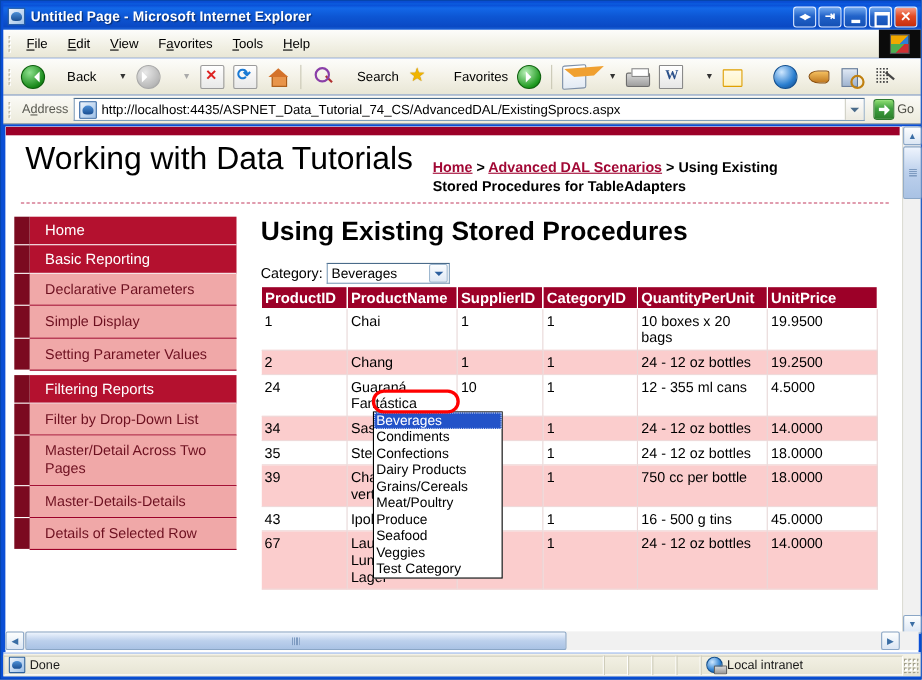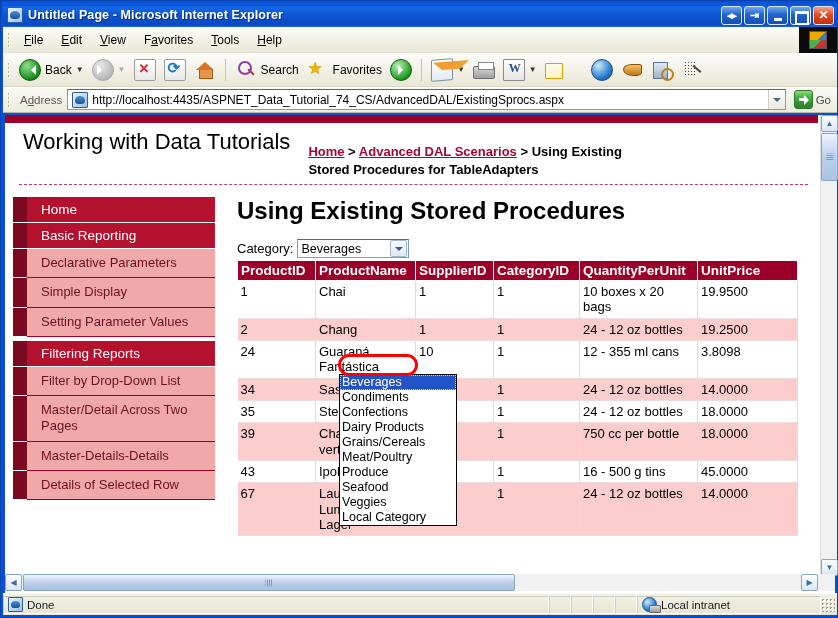--- a/index.html
+++ b/index.html
@@ -81,21 +81,21 @@
   .ie-logo-inner::after{content:"";position:absolute;left:0;top:8px;width:16px;height:8px;
     background: linear-gradient(135deg,#4fae4f 0 50%, #cf3030 50% 100%);}
 
   
   .toolbar {
     position: absolute; left: 2px; top: 52px; width: 834px; height: 34px;
     background: linear-gradient(180deg,#fdfdfb,#f3f1e6 55%,#e8e6d5);
     display: flex; align-items: center;
     border-bottom: 1px solid #d9d7c6;
   }
-  .tb-btn { display: flex; align-items: center; padding: 2px 4px; gap: 4px; white-space: nowrap; }
+  .tb-btn { display: flex; align-items: center; padding: 2px 4px; gap: 20px; white-space: nowrap; }
   .tb-label { font-size: 12px; color: #000; }
   .tb-sep { width: 1px; height: 22px; background: #c9c7b4; margin: 0 5px; flex:0 0 auto; }
   .tb-caret { font-size: 8px; color: #333; }
   .ico { width: 22px; height: 22px; position: relative; flex: 0 0 auto; display:inline-block;}
 
   .ico-back { border-radius: 50%; background: radial-gradient(circle at 35% 30%, #8ce08c, #1a8a1a 70%, #0c5c0c); border:1px solid #0a5c0a;}
   .ico-back::after{content:"";position:absolute;left:6px;top:5px;border:5px solid transparent;border-right-color:#fff;}
   .ico-fwd { border-radius: 50%; background: radial-gradient(circle at 35% 30%, #e9e9e9, #b9b9b9 70%, #9a9a9a); border:1px solid #a8a8a8;}
   .ico-fwd::after{content:"";position:absolute;right:6px;top:5px;border:5px solid transparent;border-left-color:#fff;}
   .ico-stop { background: linear-gradient(180deg,#fff,#e8e8e8); border:1px solid #9b9b9b; border-radius:2px;}
@@ -165,21 +165,21 @@
     background: #fff; overflow: hidden;
   }
   .page {
     position: absolute; left: 0; top: 0; width: 813px; height: 462px;
     background: #fff; overflow: hidden;
   }
   .top-redline { height: 8px; background: #9c0028; width: 100%; }
 
   .masthead { display: flex; align-items: flex-start; padding: 6px 0 0 0; }
   .site-title {
-    font-size: 22px; color: #000; font-weight: normal;
+    font-size: 29px; color: #000; font-weight: normal;
     padding-left: 18px; white-space: nowrap;
     font-family: "Liberation Sans", sans-serif;
   }
   .breadcrumb {
     font-size: 13px; font-weight: bold; color: #000;
     margin-left: 18px; margin-top: 14px; width: 350px; line-height: 1.35;
   }
   .breadcrumb a { color: #a10734; text-decoration: underline; }
   .dashrule {
     border-top: 1px dashed #c23a5e; margin: 6px 10px 0 14px;
@@ -508,21 +508,21 @@
                 <td>1</td>
                 <td>24 - 12 oz bottles</td>
                 <td>19.2500</td>
               </tr>
               <tr class="norm">
                 <td>24</td>
                 <td>Guaraná Fantástica</td>
                 <td>10</td>
                 <td>1</td>
                 <td>12 - 355 ml cans</td>
-                <td>3.8098</td>
+                <td>4.5000</td>
               </tr>
               <tr class="alt">
                 <td>34</td>
                 <td>Sasquatch Ale</td>
                 <td>16</td>
                 <td>1</td>
                 <td>24 - 12 oz bottles</td>
                 <td>14.0000</td>
               </tr>
               <tr class="norm">
@@ -566,21 +566,21 @@
     <div class="ddl-open">
       <div class="opt sel">Beverages</div>
       <div class="opt">Condiments</div>
       <div class="opt">Confections</div>
       <div class="opt">Dairy Products</div>
       <div class="opt">Grains/Cereals</div>
       <div class="opt">Meat/Poultry</div>
       <div class="opt">Produce</div>
       <div class="opt">Seafood</div>
       <div class="opt">Veggies</div>
-      <div class="opt">Local Category</div>
+      <div class="opt">Test Category</div>
     </div>
 
     <div class="redring"></div>
   </div>
 
   <div class="vscroll">
     <div class="sb-btn" style="left:0;top:0;width:17px;height:17px;">▲</div>
     <div class="sb-thumb" style="left:0;top:18px;width:17px;height:48px;">
         <span class="grip-v"></span>
       </div>

